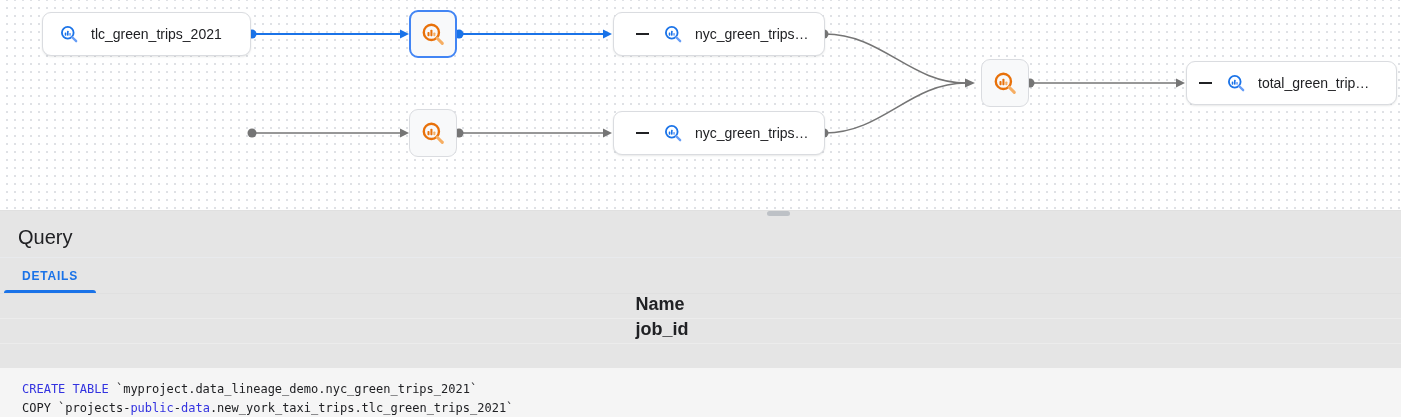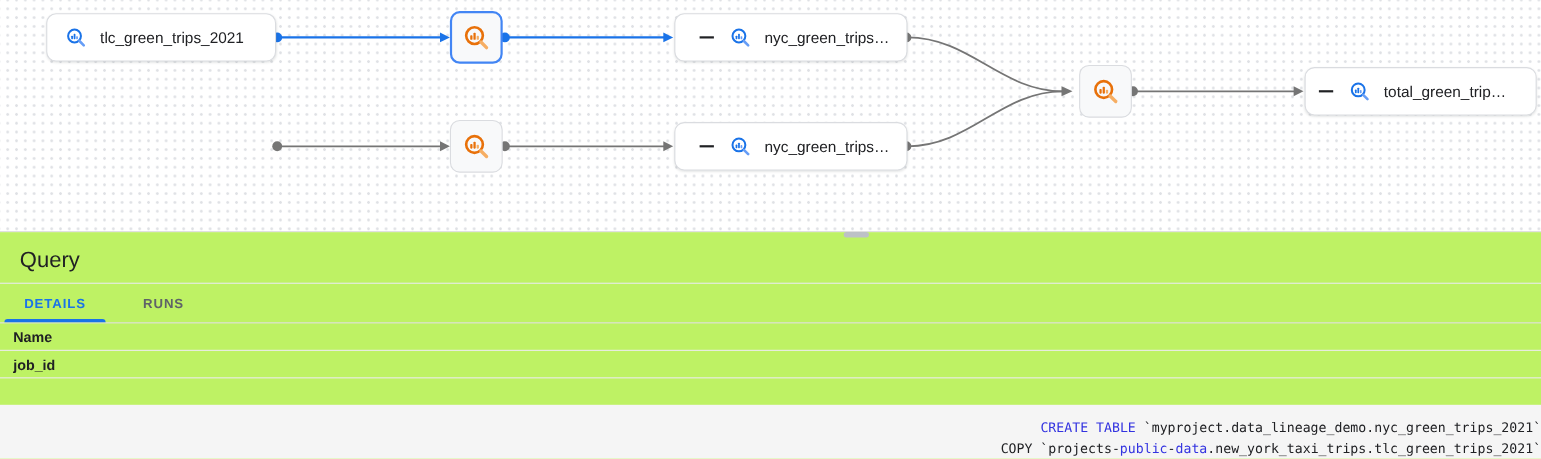--- a/index.html
+++ b/index.html
@@ -1,18 +1,18 @@
 <!DOCTYPE html>
 <html><head>
 <meta charset="utf-8">
 <style>
   html,body{margin:0;padding:0;background:#fff;}
   .app{
     position:relative;width:1401px;height:417px;overflow:hidden;
-    font-family:"Liberation Sans",sans-serif;color:#202124;background:#bef264;
+    font-family:"Liberation Sans",sans-serif;color:#202124;background:#e5e5e5;
   }
   
   .graph{
     position:relative;width:100%;height:210px;border-bottom:1px solid #e0e0e0;
     background-image:radial-gradient(circle,#dfe1e5 1.2px,transparent 1.3px);
     background-size:8px 8px;background-position:3px 4px;background-color:#fff;
   }
   .edges{position:absolute;left:0;top:0;}
   .tnode{
     position:absolute;height:44px;display:flex;align-items:center;gap:12px;
@@ -40,28 +40,28 @@
   .tabbar{height:35px;border-bottom:1px solid #e0e0e0;display:flex;align-items:stretch;padding-left:4px;}
   .tab{
     position:relative;display:flex;align-items:center;padding:0 18px;
     font-size:12px;font-weight:700;letter-spacing:.8px;color:#5f6368;cursor:pointer;background:none;border:none;
     font-family:"Liberation Sans",sans-serif;
     text-align:right;
   }
   .tab + .tab{margin-left:16px;}
   .tab.active{color:#1a73e8;}
   .tab.active::after{content:"";position:absolute;left:0;right:0;bottom:0;height:3px;background:#1a73e8;border-radius:3px 3px 0 0;}
-  .drow{height:24px;border-bottom:1px solid #ececec;display:flex;align-items:center;padding-left:12px;font-size:13px;}
+  .drow{height:24px;border-bottom:1px solid #ececec;display:flex;align-items:center;padding-left:12px;font-size:18px;flex-direction:column;}
   .dkey{width:142px;font-weight:700;color:#202124;flex:none;}
   .dval{color:#5f6368;white-space:nowrap;}
   .spacer{height:24px;}
   
   .code{
     height:49px;background:#f5f5f5;padding:12px 0 0 22px;box-sizing:border-box;
-    font-family:"DejaVu Sans Mono",monospace;font-size:12px;line-height:19px;color:#202124;text-align:right;
+    font-family:"DejaVu Sans Mono",monospace;font-size:12px;line-height:19px;color:#202124;
   }
   .code-line{white-space:pre;}
   .kw{color:#3333e0;}
 </style>
 </head>
 <body>
 
 <svg width="0" height="0" style="position:absolute">
   <defs>
     <g id="bq-icon">
@@ -158,21 +158,20 @@
   </div>
 
   <div class="drag-handle"></div>
 
   <div class="panel">
     <div class="panel-header">
       <h2 class="panel-title">Query</h2>
     </div>
     <div class="tabbar">
       <button class="tab active">DETAILS</button>
-      <button class="tab">RUNS</button>
     </div>
     <div class="details">
       <div class="drow">
         <span class="dkey">Name</span>
       </div>
       <div class="drow">
         <span class="dkey">job_id</span>
       </div>
     </div>
     <div class="spacer"></div>

